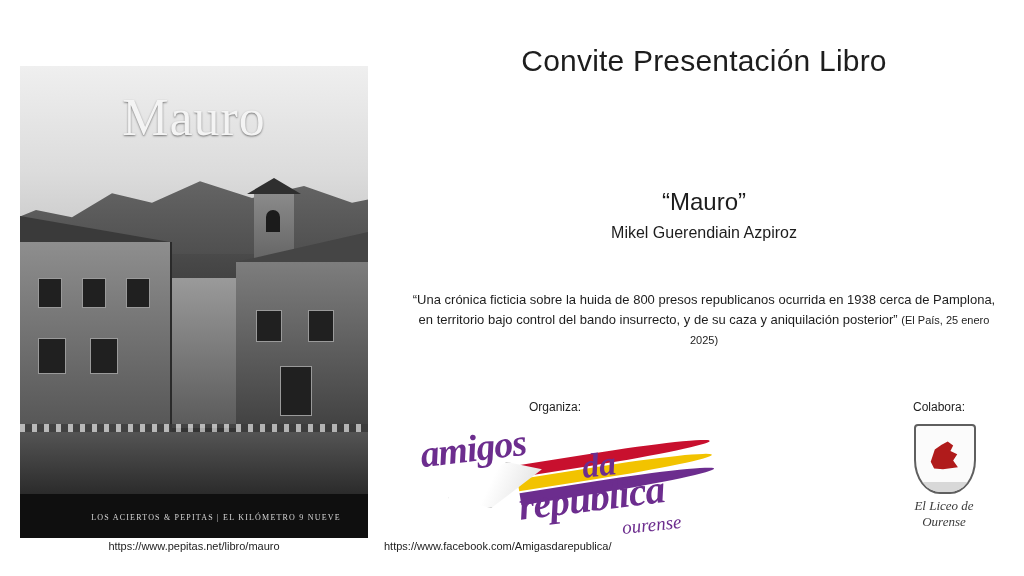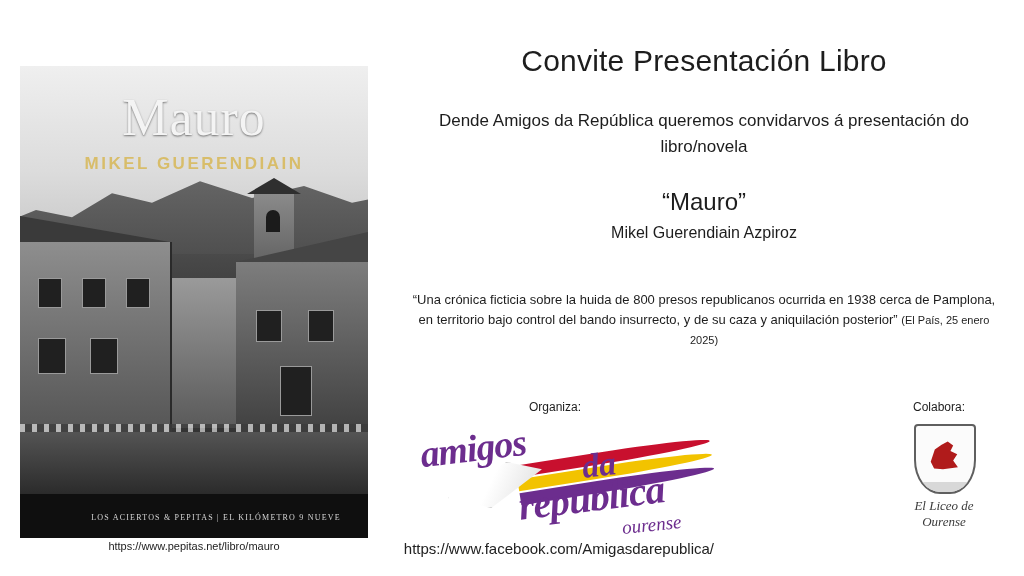--- a/index.html
+++ b/index.html
@@ -417,22 +417,22 @@
     font-family: "Liberation Serif", serif;
     font-style: italic;
     font-size: 13px;
     color: #3b3b3b;
   }
   .facebook-link {
     position: absolute;
     left: 384px;
     top: 540px;
     width: 330px;
-    text-align: right;
-    font-size: 15px;
+    text-align: left;
+    font-size: 11px;
     color: #222;
   }
 </style>
 </head>
 <body>
 
 <div class="slide">
 
   <div class="cover-wrap">
     <div class="cover">
@@ -454,29 +454,27 @@
         <div class="cov-win" style="left:20px; top:48px; width:24px; height:30px;"></div>
         <div class="cov-win" style="left:72px; top:48px; width:24px; height:30px;"></div>
         <div class="cov-win" style="left:44px; top:104px; width:30px; height:48px;"></div>
       </div>
       <div class="cov-dog"></div>
       <div class="cov-fence"></div>
       <div class="cov-water"></div>
       <div class="cov-bottom"></div>
 
       <div class="cover-title">Mauro</div>
-      <div class="cover-author">MIKEL GUERENDIAIN</div>
       <div class="cover-footer">LOS ACIERTOS &amp; PEPITAS  |  EL KILÓMETRO 9 NUEVE</div>
     </div>
   </div>
   <div class="cover-link">https://www.pepitas.net/libro/mauro</div>
 
   <div class="right">
     <div class="title">Convite Presentación Libro</div>
-    <div class="intro">Dende Amigos da República queremos convidarvos á presentación do libro/novela</div>
     <div class="book-title">“Mauro”</div>
     <div class="book-author">Mikel Guerendiain Azpiroz</div>
     <div class="quote">
       <span>“Una crónica ficticia sobre la huida de 800 presos republicanos ocurrida en 1938 cerca de Pamplona, en territorio bajo control del bando insurrecto, y de su caza y aniquilación posterior”</span>
       <span class="src">(El País, 25 enero 2025)</span>
     </div>
 
     <div class="organiza-label">Organiza:</div>
     <div class="colabora-label">Colabora:</div>
 

